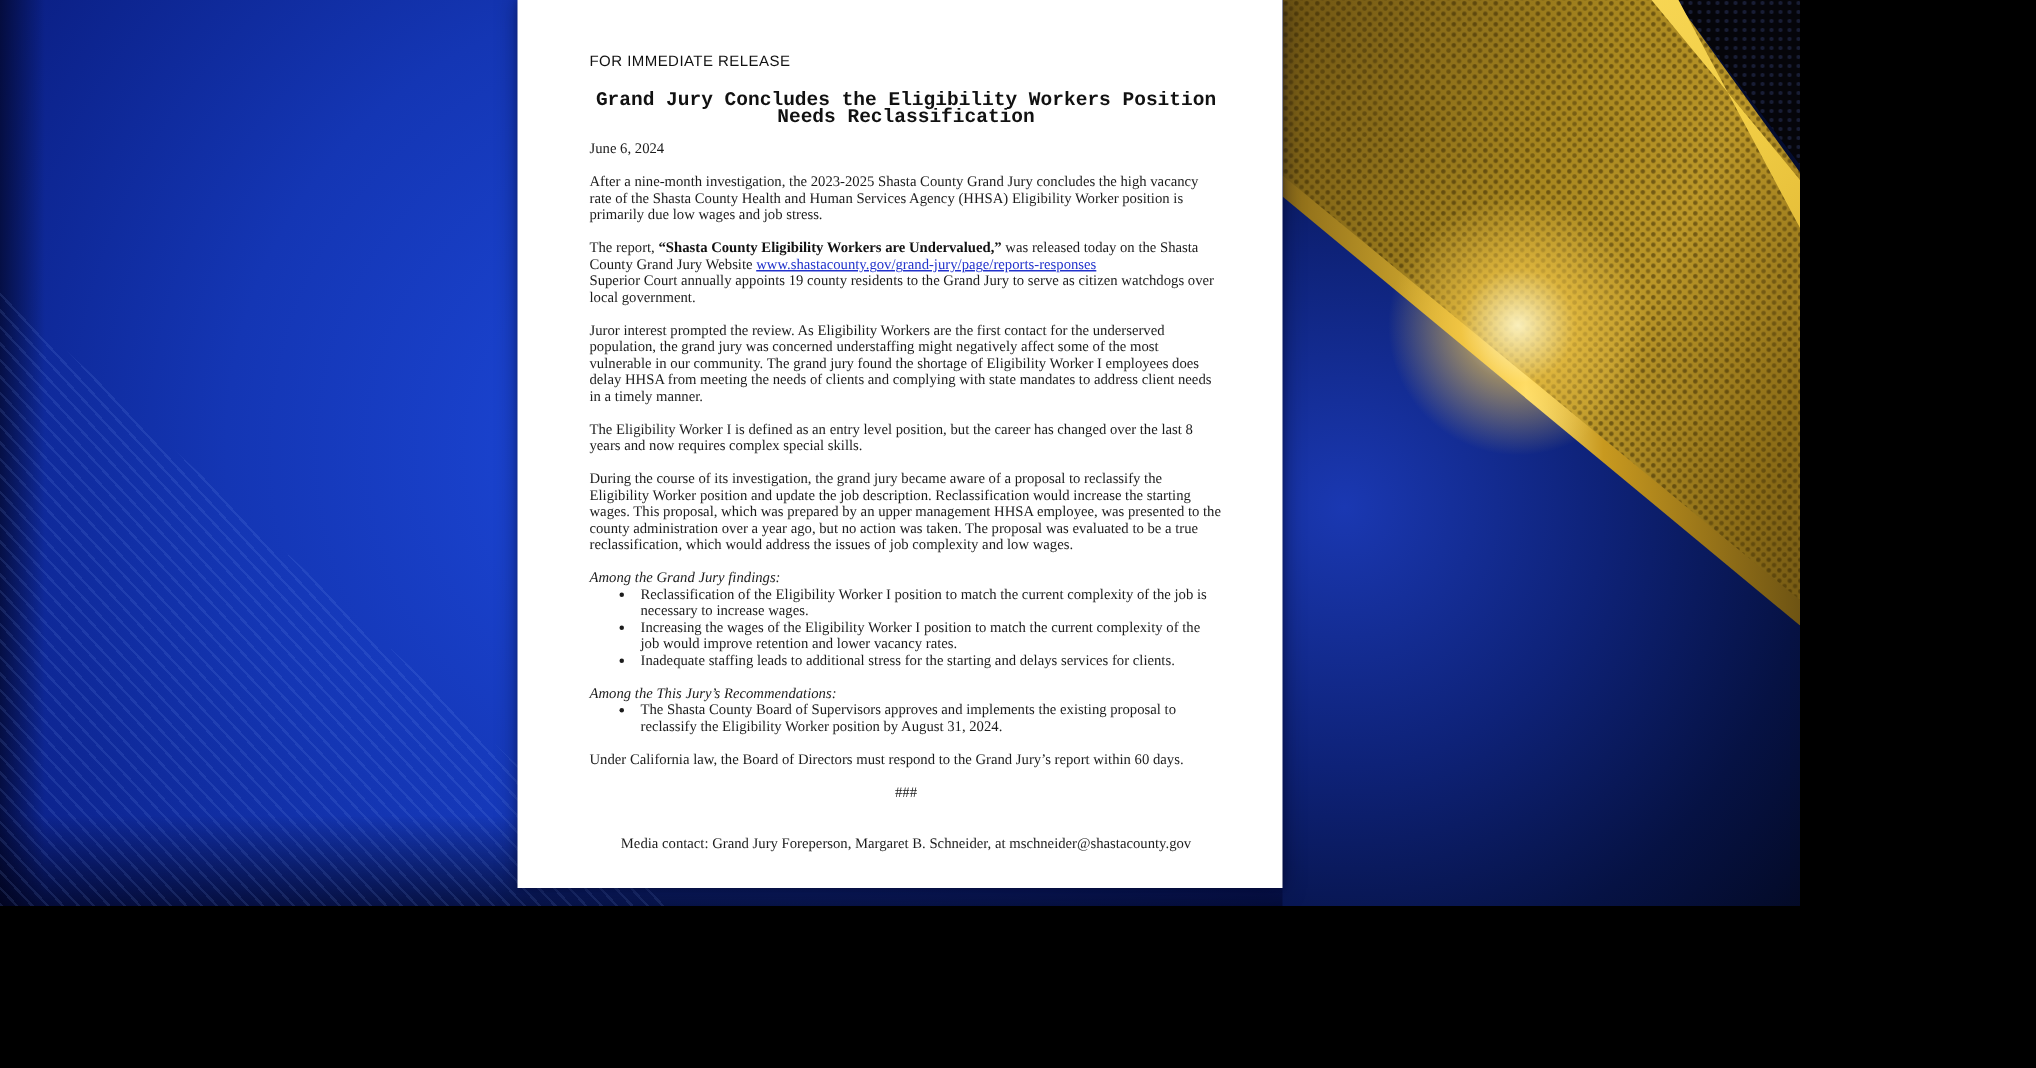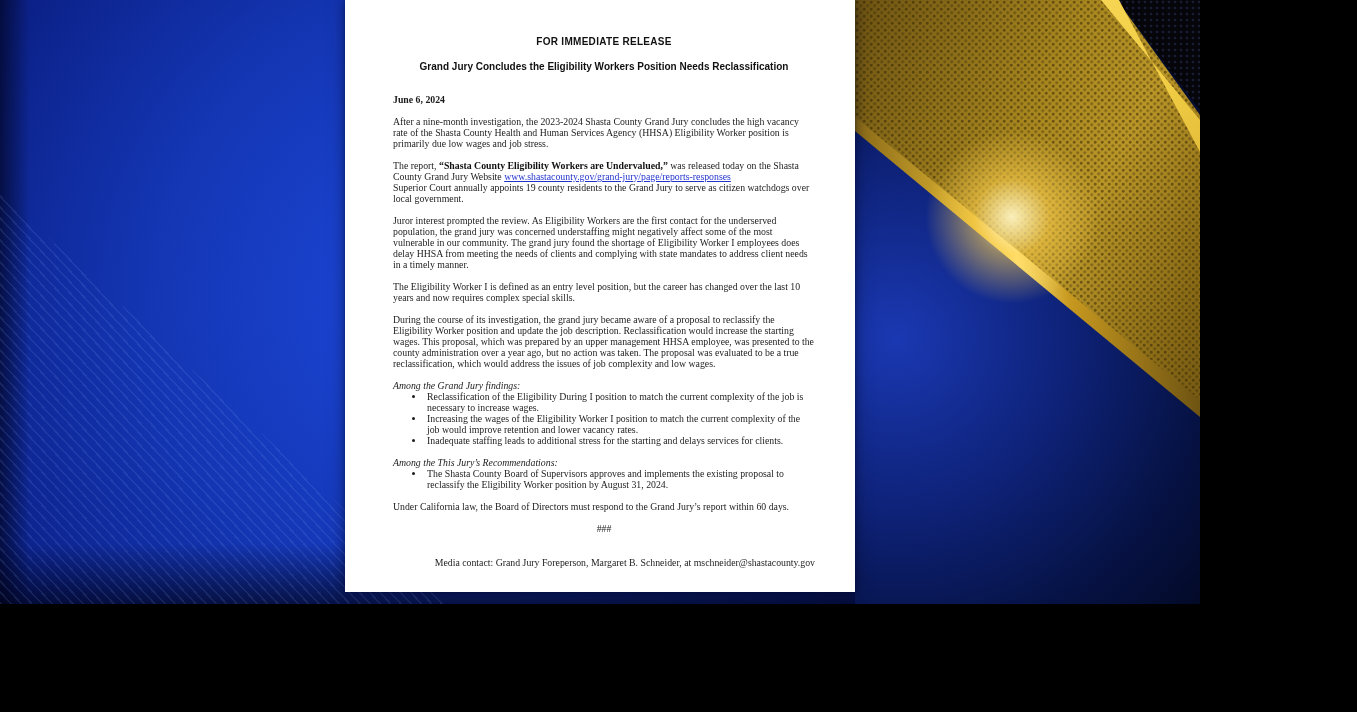--- a/index.html
+++ b/index.html
@@ -54,34 +54,34 @@
     background:linear-gradient(135deg, #ffe36b 0%, #f2ce46 40%, #b8860b 100%);
   }
   
   .doc{
     position:absolute;left:345px;top:0;width:510px;height:592px;background:#ffffff;
     box-shadow:0 0 14px rgba(0,0,25,0.5), 0 0 3px rgba(0,0,40,0.35);
     color:#1c1c1c;
   }
   .doc-inner{padding:36px 40px 0 48px;font-size:9.8px;line-height:11px;}
   .doc-release{
-    margin:0 0 14px;text-align:center;letter-spacing:.3px;
-    font-family:"Liberation Sans","DejaVu Sans",sans-serif;font-weight:bold;font-size:10px;color:#111;
+    margin:0 0 14px;letter-spacing:.3px;
+    font-family:"Liberation Sans","DejaVu Sans",sans-serif;font-weight:normal;font-size:10px;color:#111;
   }
   .doc-headline{
-    margin:0 0 22px;text-align:center;
-    font-family:Liberation Sans, sans-serif;font-weight:bold;font-size:10px;color:#111;
+    margin:0 0 11px;text-align:center;
+    font-family:Liberation Mono, monospace;font-weight:bold;font-size:13px;color:#111;
   }
-  .doc-date{margin:0 0 11px;font-weight:bold;}
+  .doc-date{margin:0 0 11px;}
   .doc-para{margin:0 0 11px;}
   .doc-label{margin:0;font-style:italic;}
   .doc-list{margin:0 0 11px;padding:0 0 0 32px;}
   .doc-list li{margin:0;padding-left:2px;}
   .doc-center{margin:0 0 23px;text-align:center;}
-  .doc-contact{margin:0;text-align:right;}
+  .doc-contact{margin:0;text-align:center;}
   .doc strong{font-weight:bold;color:#111;}
   .doc-link{color:#2233cc;cursor:pointer;}
 </style>
 </head>
 <body>
 
 <div class="stage">
   <div class="bg-blue"></div>
   <div class="bg-blue-texture"></div>
   <div class="gold-panel">
@@ -91,28 +91,28 @@
     <div class="corner-black"></div>
     <div class="gold-stripe"></div>
   </div>
 
   <div class="doc">
     <div class="doc-inner">
       <p class="doc-release">FOR IMMEDIATE RELEASE</p>
       <p class="doc-headline">Grand Jury Concludes the Eligibility Workers Position Needs Reclassification</p>
       <p class="doc-date">June 6, 2024</p>
       <div>
-          <p class="doc-para"><span>After a nine-month investigation, the 2023-2024 Shasta County Grand Jury concludes the high vacancy rate of the Shasta County Health and Human Services Agency (HHSA) Eligibility Worker position is primarily due low wages and job stress.</span></p>
+          <p class="doc-para"><span>After a nine-month investigation, the 2023-2025 Shasta County Grand Jury concludes the high vacancy rate of the Shasta County Health and Human Services Agency (HHSA) Eligibility Worker position is primarily due low wages and job stress.</span></p>
           <p class="doc-para"><span>The report, </span><strong>“Shasta County Eligibility Workers are Undervalued,”</strong><span> was released today on the Shasta County Grand Jury Website </span><a href="#" class="doc-link">www.shastacounty.gov/grand-jury/page/reports-responses</a><br><span>Superior Court annually appoints 19 county residents to the Grand Jury to serve as citizen watchdogs over local government.</span></p>
           <p class="doc-para"><span>Juror interest prompted the review. As Eligibility Workers are the first contact for the underserved population, the grand jury was concerned understaffing might negatively affect some of the most vulnerable in our community. The grand jury found the shortage of Eligibility Worker I employees does delay HHSA from meeting the needs of clients and complying with state mandates to address client needs in a timely manner.</span></p>
-          <p class="doc-para"><span>The Eligibility Worker I is defined as an entry level position, but the career has changed over the last 10 years and now requires complex special skills.</span></p>
+          <p class="doc-para"><span>The Eligibility Worker I is defined as an entry level position, but the career has changed over the last 8 years and now requires complex special skills.</span></p>
           <p class="doc-para"><span>During the course of its investigation, the grand jury became aware of a proposal to reclassify the Eligibility Worker position and update the job description. Reclassification would increase the starting wages. This proposal, which was prepared by an upper management HHSA employee, was presented to the county administration over a year ago, but no action was taken. The proposal was evaluated to be a true reclassification, which would address the issues of job complexity and low wages.</span></p>
           <p class="doc-label"><span>Among the Grand Jury findings:</span></p>
           <ul class="doc-list">
-            <li>Reclassification of the Eligibility During I position to match the current complexity of the job is necessary to increase wages.</li>
+            <li>Reclassification of the Eligibility Worker I position to match the current complexity of the job is necessary to increase wages.</li>
             <li>Increasing the wages of the Eligibility Worker I position to match the current complexity of the job would improve retention and lower vacancy rates.</li>
             <li>Inadequate staffing leads to additional stress for the starting and delays services for clients.</li>
           </ul>
           <p class="doc-label"><span>Among the This Jury’s Recommendations:</span></p>
           <ul class="doc-list">
             <li>The Shasta County Board of Supervisors approves and implements the existing proposal to reclassify the Eligibility Worker position by August 31, 2024.</li>
           </ul>
           <p class="doc-para"><span>Under California law, the Board of Directors must respond to the Grand Jury’s report within 60 days.</span></p>
           <p class="doc-center"><span>###</span></p>
           <p class="doc-contact"><span>Media contact: Grand Jury Foreperson, Margaret B. Schneider, at mschneider@shastacounty.gov</span></p>

